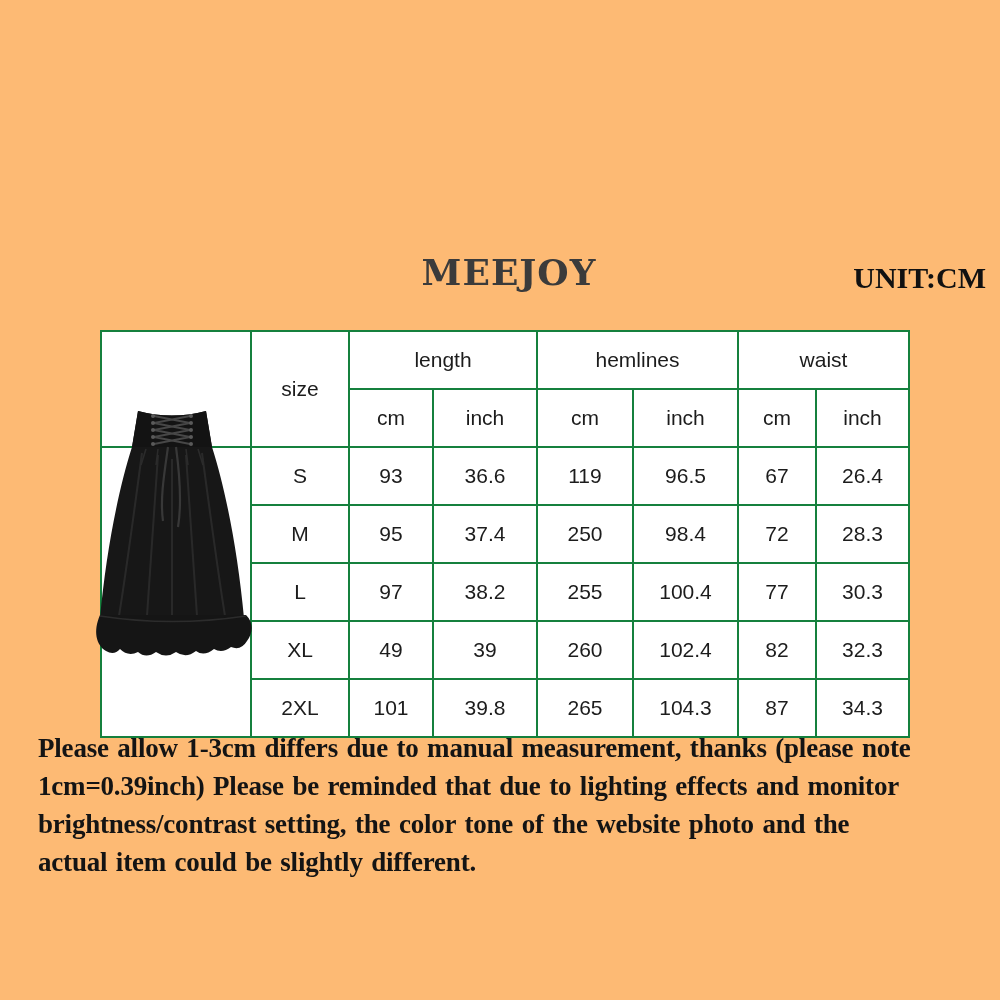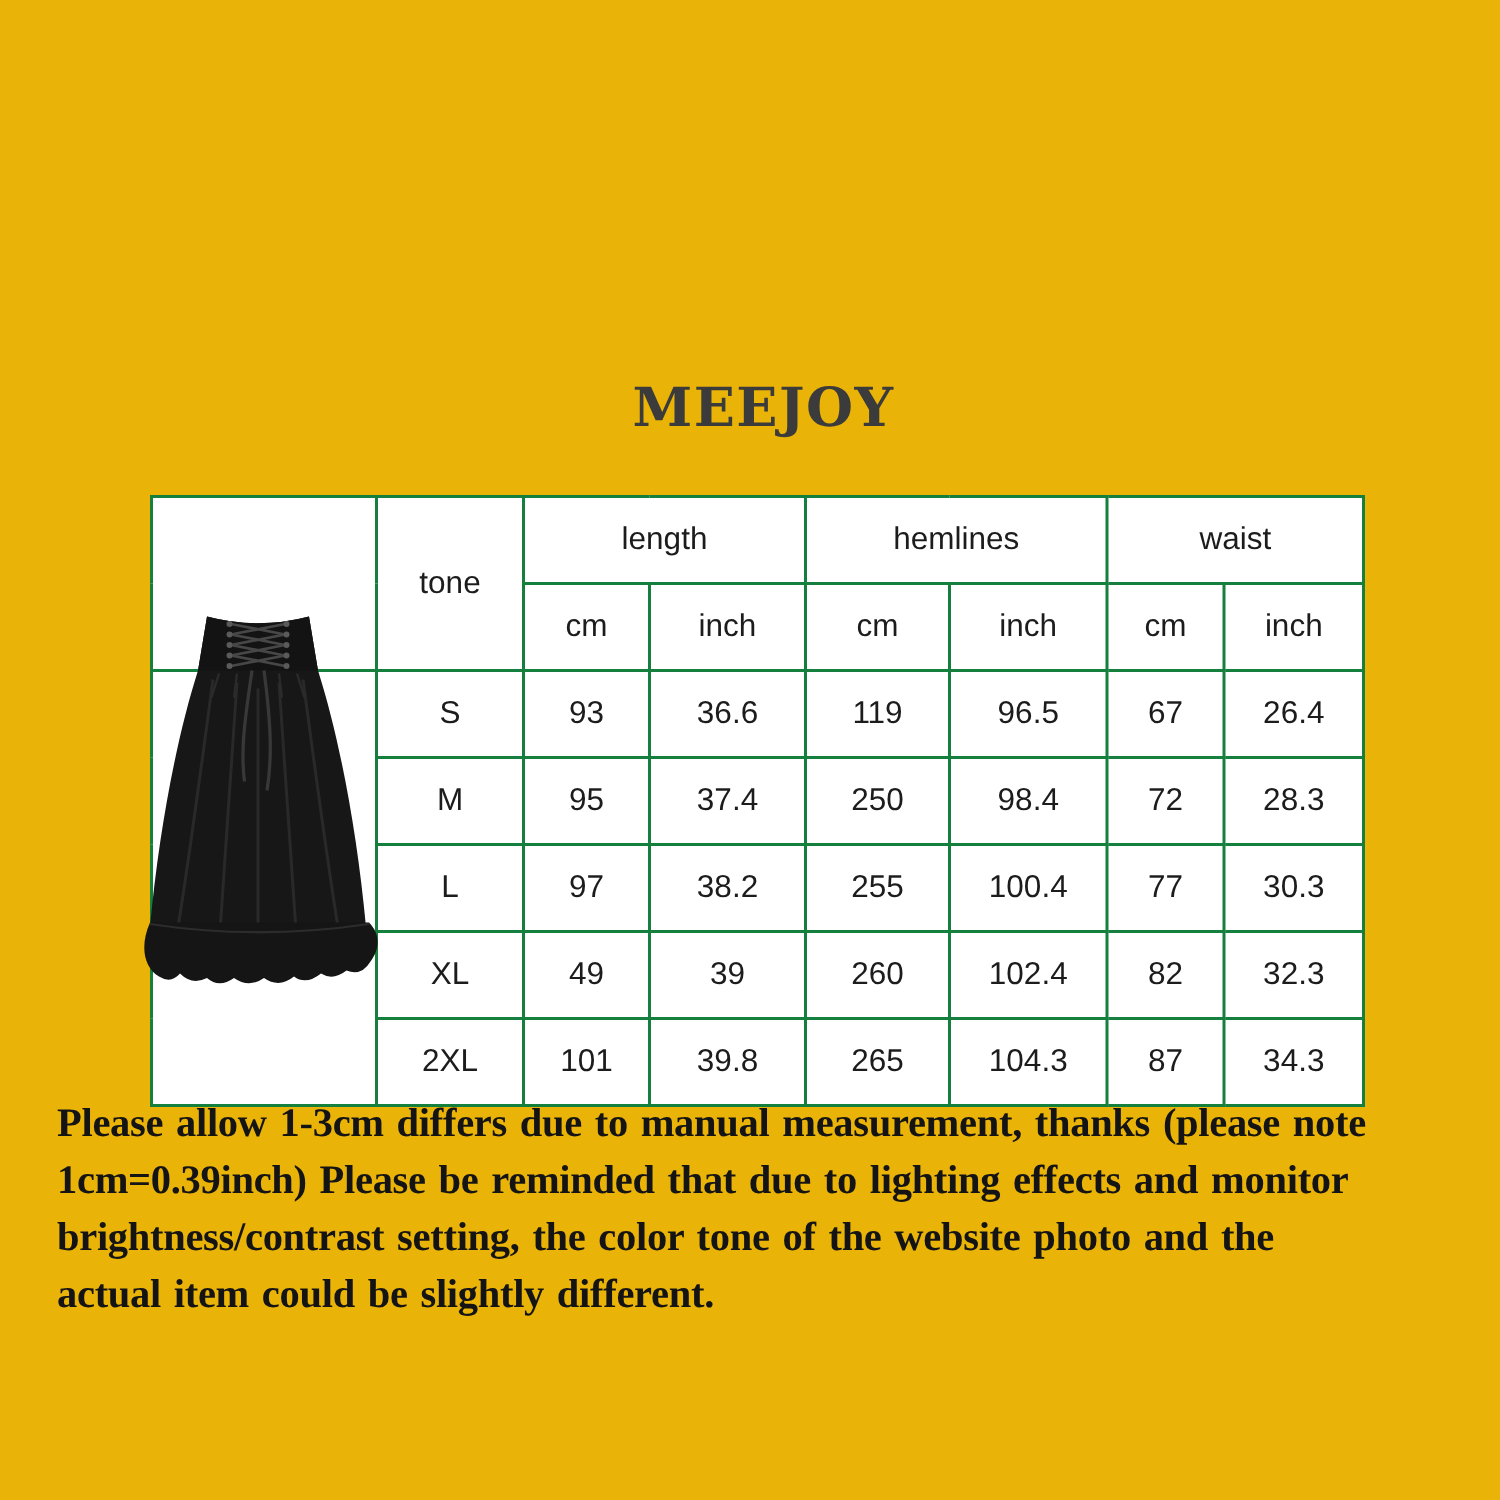--- a/index.html
+++ b/index.html
@@ -5,21 +5,21 @@
   html, body {
     margin: 0;
     padding: 0;
     background: #ffffff;
     font-family: "Liberation Sans", sans-serif;
   }
   .canvas {
     position: relative;
     width: 1000px;
     height: 1000px;
-    background: #eab308;
+    background: #fdba74;
     overflow: hidden;
   }
 
   
   .brand {
     position: absolute;
     top: 251px;
     left: calc(50% + 9px);
     transform: translateX(-50%);
     font-family: "DejaVu Serif", serif;
@@ -104,37 +104,38 @@
     word-spacing: 2px;
   }
   .disclaimer .line { white-space: nowrap; }
 </style>
 </head>
 <body>
 
 <div class="canvas">
 
   <div class="brand">MEEJOY</div>
+  <div class="unit">UNIT:CM</div>
 
   <div class="table-wrap">
     <table class="size-table">
       <colgroup>
         <col style="width:150px">
           <col style="width:98px">
           <col style="width:84px">
           <col style="width:104px">
         <col style="width:96px">
           <col style="width:105px">
           <col style="width:78px">
           <col style="width:93px">
       </colgroup>
       <thead>
         <tr class="hrow1">
           <td class="corner" rowspan="2"></td>
-          <td class="size-h" rowspan="2">tone</td>
+          <td class="size-h" rowspan="2">size</td>
           <td class="group" colspan="2">length</td>
           <td class="group" colspan="2">hemlines</td>
           <td class="group" colspan="2">waist</td>
         </tr>
         <tr class="hrow2">
           <td class="sub">cm</td>
           <td class="sub">inch</td>
           <td class="sub">cm</td>
           <td class="sub">inch</td>
           <td class="sub">cm</td>

